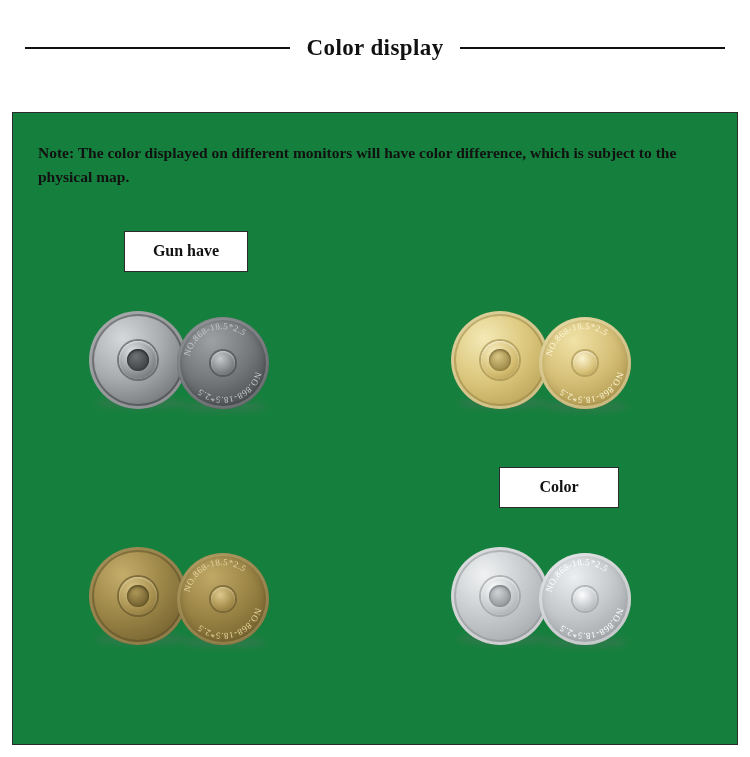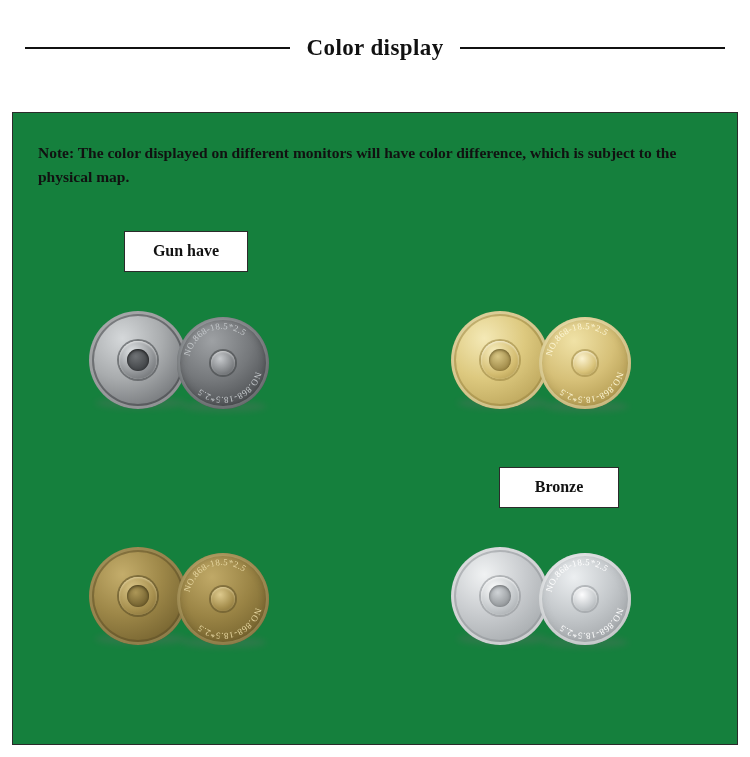--- a/index.html
+++ b/index.html
@@ -328,21 +328,21 @@
                 </text>
               </svg>
             </div>
             <div class="stud" style="background: radial-gradient(circle at 38% 32%, #ddc98d, #a68f4e 60%, #7d6a35 100%);
                         box-shadow: 0 0 0 2px rgba(92,78,38,.55), inset 0 1px 2px rgba(255,246,210,.5);"></div>
           </div>
         </div>
       </div>
 
       <div class="cell c3">
-        <div class="label-box">Bronze</div>
+        <div class="label-box">Color</div>
         <div class="snaps">
           <div class="shadow" style="left:6px; top:92px; width:92px; height:12px;"></div>
           <div class="shadow" style="left:92px; top:96px; width:86px; height:11px;"></div>
 
           <div class="snap front">
             <div class="face" style="background:
                    radial-gradient(circle at 34% 28%, #f0f2f3 0%, #c9cccf 42%, #aeb2b5 72%, #8d9194 100%),
                    repeating-linear-gradient(45deg, rgba(255,255,255,.34) 0 4px, rgba(0,0,0,.10) 4px 8px),
                    repeating-linear-gradient(-45deg, rgba(255,255,255,.28) 0 4px, rgba(0,0,0,.09) 4px 8px);
                    background-blend-mode: normal, overlay, overlay;

